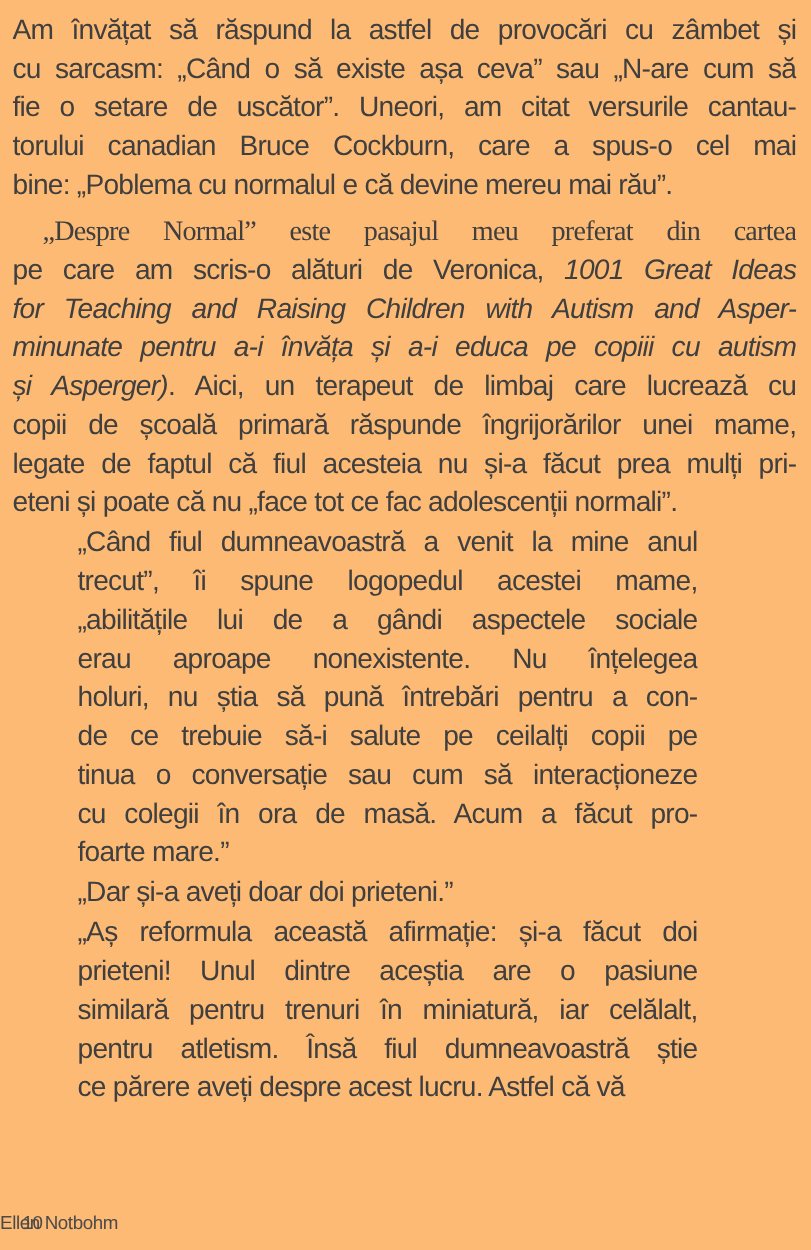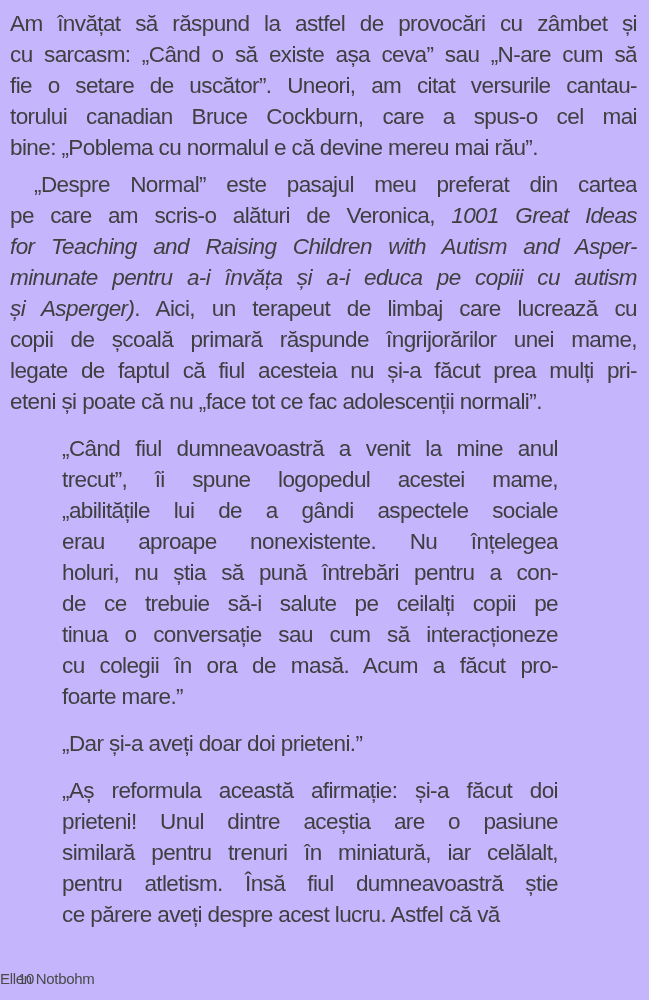--- a/index.html
+++ b/index.html
@@ -1,47 +1,47 @@
 <!DOCTYPE html>
 <html lang="ro"><head>
 <meta charset="utf-8">
 <style>
   html, body { margin: 0; padding: 0; background: #e8e8e8; }
   .page {
     position: relative;
     width: 649px;
     height: 1000px;
-    background: #c4b5fd;
+    background: #fdba74;
     overflow: hidden;
     font-family: "Liberation Sans", "DejaVu Sans", sans-serif;
     color: #3f3f3f;
     -webkit-font-smoothing: antialiased;
   }
   .text-column {
     position: absolute;
     left: 10px;
     top: 8px;
     width: 627px;
     font-size: 22.5px;
     line-height: 31px;
     letter-spacing: -0.6px;
     font-weight: 400;
   }
   .para { margin: 0; }
   .para.body + .para.body { margin-top: 6px; }
-  .para.quote { margin-left: 52px; margin-right: 79px; margin-top: 16px; }
+  .para.quote { margin-left: 52px; margin-right: 79px; margin-top: 1px; }
   .line {
     text-align: justify;
     text-align-last: justify;
     height: 31px;
     overflow: hidden;
     white-space: normal;
   }
   .line.last { text-align-last: left; }
-  .line.first-indent { text-indent: 24px; }
+  .line.first-indent { text-indent: 24px; font-family: Liberation Serif, serif; }
   .line em { }
   .footer {
     position: absolute;
     left: 0;
     top: 964px;
     width: 517px;
     height: 30px;
     font-size: 15px;
     line-height: 30px;
     letter-spacing: -0.3px;

